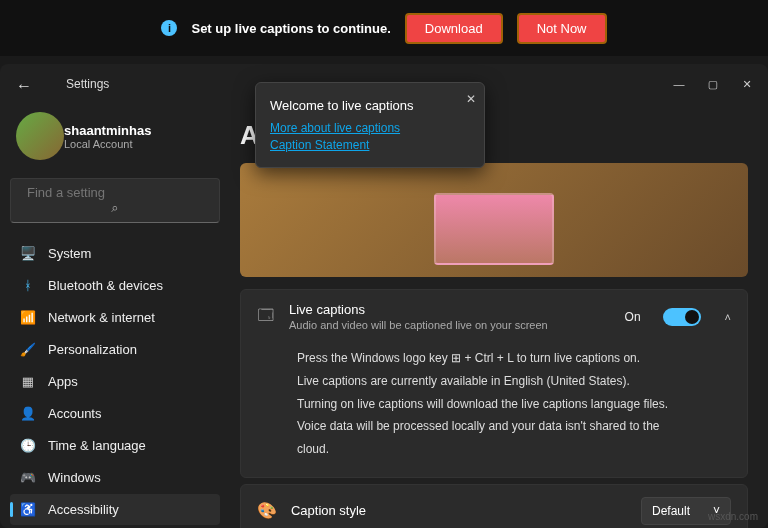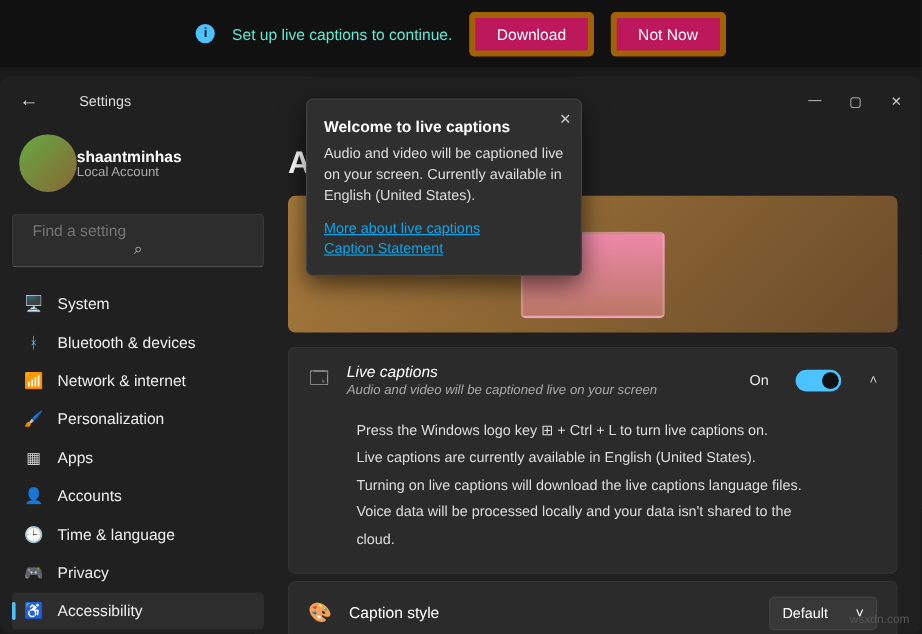--- a/index.html
+++ b/index.html
@@ -1,21 +1,21 @@
 <!DOCTYPE html>
 <html><head>
 <meta charset="utf-8">
 <style>
 * { margin: 0; padding: 0; box-sizing: border-box; font-family: "Segoe UI", Arial, sans-serif; }
 body { width: 768px; height: 528px; background: #1a1a1a; color: #fff; overflow: hidden; position: relative; }
 
 .banner { height: 56px; background: #111; display: flex; align-items: center; justify-content: center; gap: 14px; }
 .banner .info-icon { width: 16px; height: 16px; border-radius: 50%; background: #4cc2ff; display: flex; align-items: center; justify-content: center; color: #111; font-size: 11px; font-weight: bold; }
-.banner-text { color: #5eead4; font-size: 13px; }
-.banner button { background: #be185d; color: #fff; border: 5px solid #a16207; border-radius: 4px; padding: 6px 18px; font-size: 13px; cursor: pointer; }
+.banner-text { color: #ffffff; font-size: 13px; font-weight: bold; }
+.banner button { background: #ef4444; color: #fff; border: 2px solid #a16207; border-radius: 4px; padding: 6px 18px; font-size: 13px; cursor: pointer; }
 
 .window { position: absolute; top: 64px; left: 0; right: 0; bottom: 0; background: #202020; border-radius: 8px; display: flex; flex-direction: column; }
 .titlebar { height: 40px; display: flex; align-items: center; padding: 0 14px; }
 .titlebar .back { width: 20px; text-align: center; color: #ddd; }
 .titlebar .title { margin-left: 32px; font-size: 12px; color: #ddd; }
 .win-ctrls { margin-left: auto; display: flex; gap: 20px; font-size: 11px; color: #ccc; }
 .win-ctrls span { width: 14px; text-align: center; cursor: pointer; }
 
 .body { flex: 1; display: flex; overflow: hidden; }
 .sidebar { width: 230px; padding: 0 10px; display: flex; flex-direction: column; }
@@ -36,36 +36,36 @@
 
 .main { flex: 1; padding: 16px 20px 0 10px; overflow-y: auto; position: relative; }
 .page-title { font-size: 26px; font-weight: 600; margin-bottom: 12px; }
 
 .hero { height: 114px; background: linear-gradient(135deg,#a97b3c,#6a4b2a); border-radius: 6px; margin-bottom: 12px; display: flex; align-items: flex-end; justify-content: center; padding-bottom: 12px; }
 .hero .thumb { width: 120px; height: 72px; background: linear-gradient(180deg,#e8a,#b76); border-radius: 4px; border: 2px solid #fff3; }
 
 .card { background: #2b2b2b; border: 1px solid #333; border-radius: 6px; margin-bottom: 6px; }
 .row { display: flex; align-items: center; padding: 12px 16px; gap: 14px; }
 .row .r-icon { width: 18px; text-align: center; color: #ccc; font-size: 15px; }
-.row .r-text { flex: 1; font-style: italic; }
+.row .r-text { flex: 1; }
 .row .r-title { font-size: 13px; color: #fff; }
 .row .r-sub { font-size: 11px; color: #aaa; margin-top: 2px; }
 .row .state { font-size: 12px; color: #eee; margin-right: 8px; }
 .toggle { width: 38px; height: 18px; background: #4cc2ff; border-radius: 10px; position: relative; }
 .toggle::after { content: ""; position: absolute; right: 2px; top: 2px; width: 14px; height: 14px; background: #111; border-radius: 50%; }
 .chev { color: #ccc; font-size: 11px; margin-left: 10px; }
 
 .expanded { padding: 4px 56px 16px; font-size: 12px; color: #ddd; line-height: 1.9; }
 
 .style-row { display: flex; align-items: center; padding: 12px 16px; gap: 14px; }
 .style-row .r-text { flex: 1; font-size: 13px; }
 .select { background: #383838; border: 1px solid #444; border-radius: 4px; padding: 6px 10px; font-size: 12px; color: #fff; min-width: 90px; display: flex; align-items: center; justify-content: space-between; gap: 14px; }
 
 .tooltip { position: absolute; top: 82px; left: 255px; width: 230px; background: #2f2f2f; border: 1px solid #444; border-radius: 6px; padding: 14px 14px 12px; font-size: 12px; line-height: 1.45; box-shadow: 0 6px 20px rgba(0,0,0,.6); z-index: 50; }
-.tooltip .t-title { font-weight: 700; margin-bottom: 4px; font-size: 13px; }
+.tooltip .t-title { font-weight: 400; margin-bottom: 4px; font-size: 13px; }
 .tooltip .t-close { position: absolute; top: 8px; right: 8px; cursor: pointer; color: #ccc; }
 .tooltip p { color: #ddd; margin-bottom: 10px; }
 .tooltip a { color: #0ea5e9; text-decoration: underline; display: block; font-size: 12px; }
 
 .watermark { position: absolute; bottom: 6px; right: 10px; font-size: 10px; color: #555; }
 </style>
 </head>
 <body>
 
 <div class="banner">
@@ -123,21 +123,21 @@
           <div class="nav-item">
             <span class="ico" style="color:#ccc">👤</span>
             <span>Accounts</span>
           </div>
           <div class="nav-item">
             <span class="ico" style="color:#ccc">🕒</span>
             <span>Time &amp; language</span>
           </div>
           <div class="nav-item">
             <span class="ico" style="color:#ccc">🎮</span>
-            <span>Privacy</span>
+            <span>Windows</span>
           </div>
           <div class="nav-item active">
             <span class="ico" style="color:#ccc">♿</span>
             <span>Accessibility</span>
           </div>
           <div class="nav-item">
             <span class="ico" style="color:#ccc">🛡️</span>
             <span>Privacy &amp; security</span>
           </div>
         </div>
@@ -178,18 +178,17 @@
         </div>
 
       </div>
     </div>
   </div>
 </div>
 
 <div class="tooltip">
   <span class="t-close">✕</span>
   <div class="t-title">Welcome to live captions</div>
-  <p>Audio and video will be captioned live on your screen. Currently available in English (United States).</p>
   <a>More about live captions</a>
   <a>Caption Statement</a>
 </div>
 
 <div class="watermark">wsxdn.com</div>
 
 </body></html>

